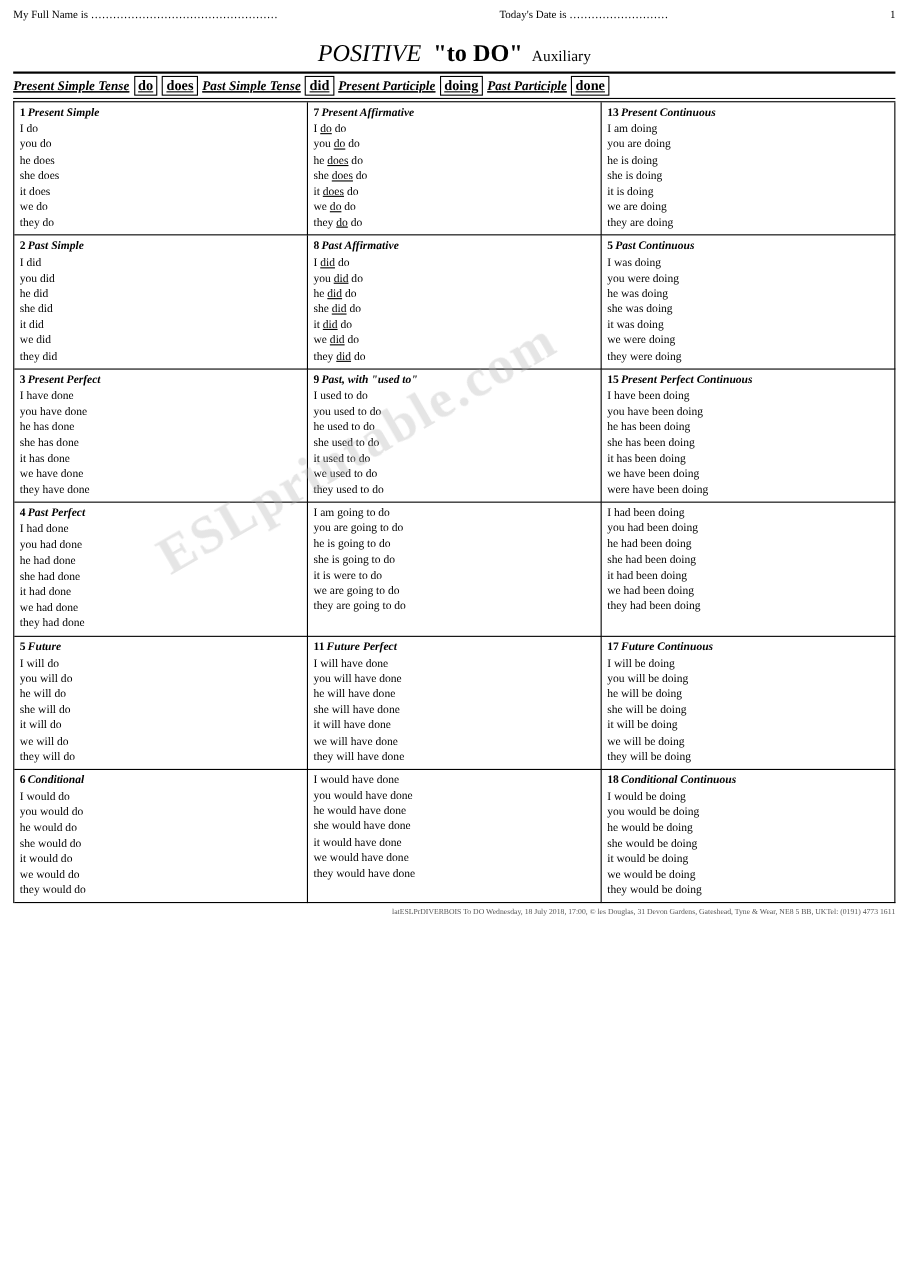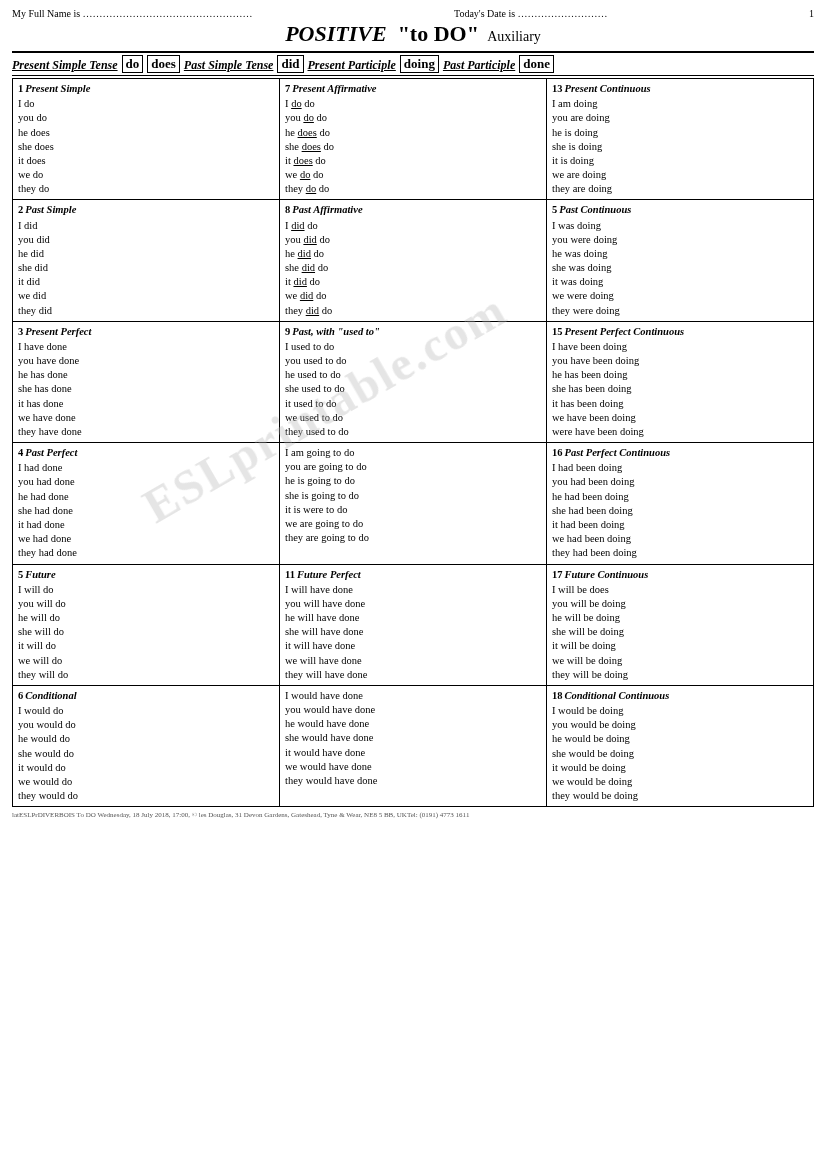--- a/index.html
+++ b/index.html
@@ -9,48 +9,49 @@
       background: #fff;
       color: #000;
       width: 826px;
       min-height: 1169px;
       padding: 8px 12px 8px 12px;
     }
     .header-line {
       display: flex;
       justify-content: space-between;
       font-size: 10px;
-      margin-bottom: 2px;
+      margin-bottom: 16px;
     }
     .title-section {
       text-align: center;
       margin-bottom: 4px;
     }
     .title-section .positive {
       font-size: 22px;
-      font-weight: bold;
+      font-weight: normal;
       font-style: italic;
     }
     .title-section .todo {
       font-size: 22px;
       font-weight: bold;
     }
     .title-section .auxiliary {
       font-size: 14px;
     }
     .conjugation-row {
       display: flex;
-      align-items: flex-end;
+      align-items: center;
       font-size: 12px;
       border-top: 2px solid #000;
       border-bottom: 1px solid #000;
       padding: 2px 0;
       margin-bottom: 2px;
       gap: 4px;
       flex-wrap: wrap;
+      text-decoration: underline;
     }
     .conj-label {
       font-style: italic;
       font-weight: bold;
       text-decoration: underline;
     }
     .conj-box {
       border: 1px solid #000;
       padding: 0 3px;
       font-weight: bold;
@@ -95,21 +96,21 @@
       font-weight: bold;
       pointer-events: none;
       z-index: 999;
       letter-spacing: 2px;
     }
     .footer-line {
       font-size: 7px;
       color: #555;
       margin-top: 4px;
       display: flex;
-      justify-content: flex-start;
+      justify-content: flex-end;
     }
   </style>
 </head>
 <body>
 
 <div class="watermark">ESLprintable.com</div>
 
 <div class="header-line">
   <span>My Full Name is ……………………………………………</span>
   <span>Today's Date is ………………………</span>
@@ -270,24 +271,20 @@
     <div class="cell">
       <div>I am going to do</div>
       <div>you are going to do</div>
       <div>he is going to do</div>
       <div>she is going to do</div>
       <div>it is were to do</div>
       <div>we are going to do</div>
       <div>they are going to do</div>
     </div>
     <div class="cell">
-      <div class="cell-header">
-        <span class="cell-num">16</span>
-        <span class="cell-title">Past Perfect Continuous</span>
-      </div>
       <div>I had been doing</div>
       <div>you had been doing</div>
       <div>he had been doing</div>
       <div>she had been doing</div>
       <div>it had been doing</div>
       <div>we had been doing</div>
       <div>they had been doing</div>
     </div>
     <div class="cell">
       <div class="cell-header">
@@ -313,21 +310,21 @@
       <div>she will have done</div>
       <div>it will have done</div>
       <div>we will have done</div>
       <div>they will have done</div>
     </div>
     <div class="cell">
       <div class="cell-header">
         <span class="cell-num">17</span>
         <span class="cell-title">Future Continuous</span>
       </div>
-      <div>I will be does</div>
+      <div>I will be doing</div>
       <div>you will be doing</div>
       <div>he will be doing</div>
       <div>she will be doing</div>
       <div>it will be doing</div>
       <div>we will be doing</div>
       <div>they will be doing</div>
     </div>
     <div class="cell">
       <div class="cell-header">
         <span class="cell-num">6</span>

